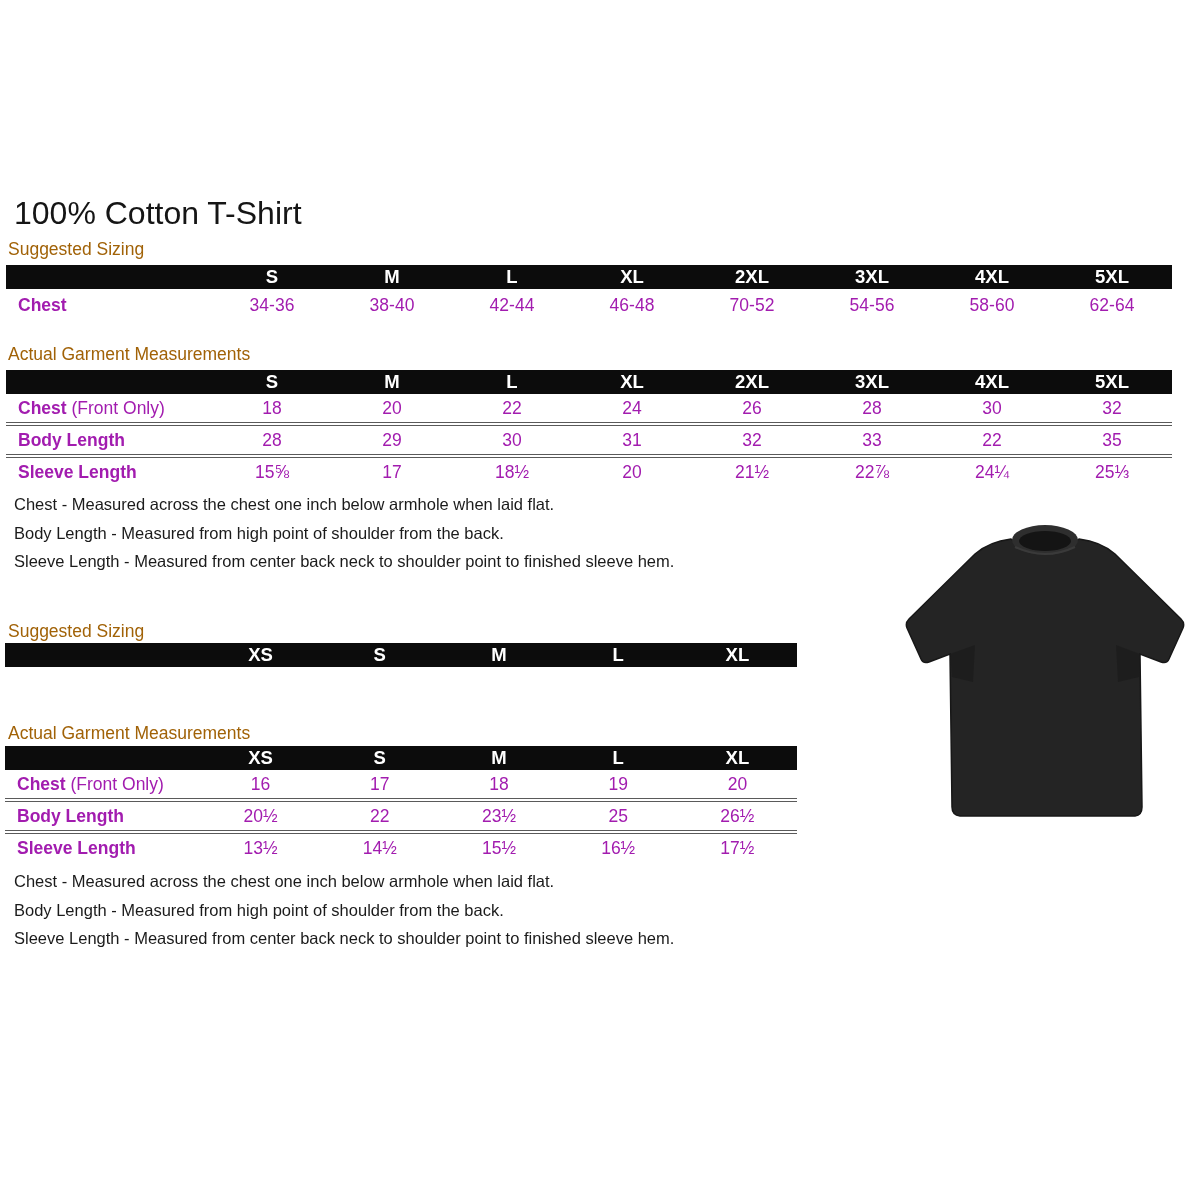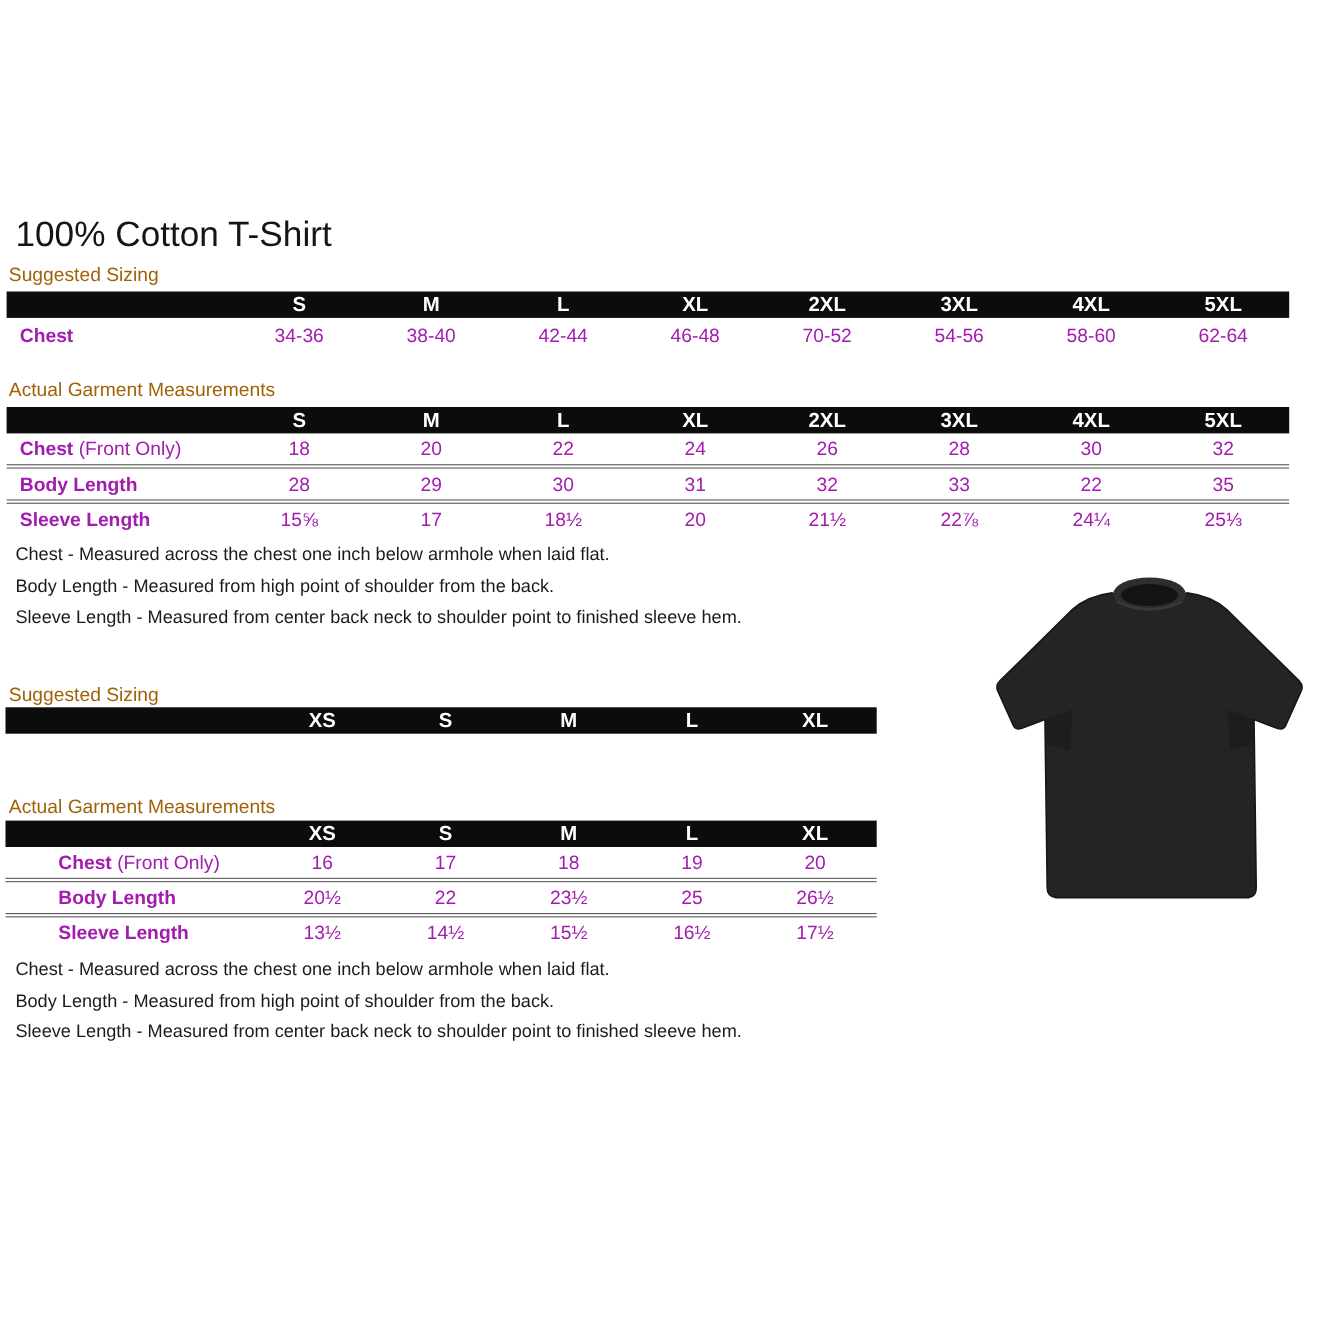--- a/index.html
+++ b/index.html
@@ -9,21 +9,21 @@
   .title1{left:14px;top:166px;font-size:32px;font-weight:400;color:#151515;}
   .banner{left:346px;top:165px;width:557px;height:41px;background:#0b0b0b;color:#ffffff;
           font-weight:700;font-size:29px;letter-spacing:4px;text-align:center;line-height:42px;}
   .sec-label{font-size:17.5px;color:#a16207;text-align:center;}
   .youth-title{left:4px;top:551px;font-size:24.5px;font-weight:700;color:#111;}
   .tbl{position:absolute;}
   .thead{display:grid;background:#0c0c0c;color:#fff;font-weight:700;font-size:18.5px;
          height:24px;align-items:center;text-align:center;}
   .trow{display:grid;font-size:17.5px;align-items:center;text-align:center;color:#a21caf;}
   .cols8{grid-template-columns:206px repeat(8,1fr);}
-  .cols5{grid-template-columns:196px repeat(5,1fr);padding-left:36px;}
+  .cols5{grid-template-columns:196px repeat(5,1fr);}
   .h32{height:32px;}
   .h28{height:28px;}
   .rl{text-align:left;padding-left:12px;font-weight:400;}
   .rl b{font-weight:700;}
   .dbl{border-top:4px double #5a5a5a;}
   .notes{font-size:16.5px;line-height:28.5px;color:#1b1b1b;}
   .note-line{white-space:nowrap;}
 </style>
 </head>
 <body>

